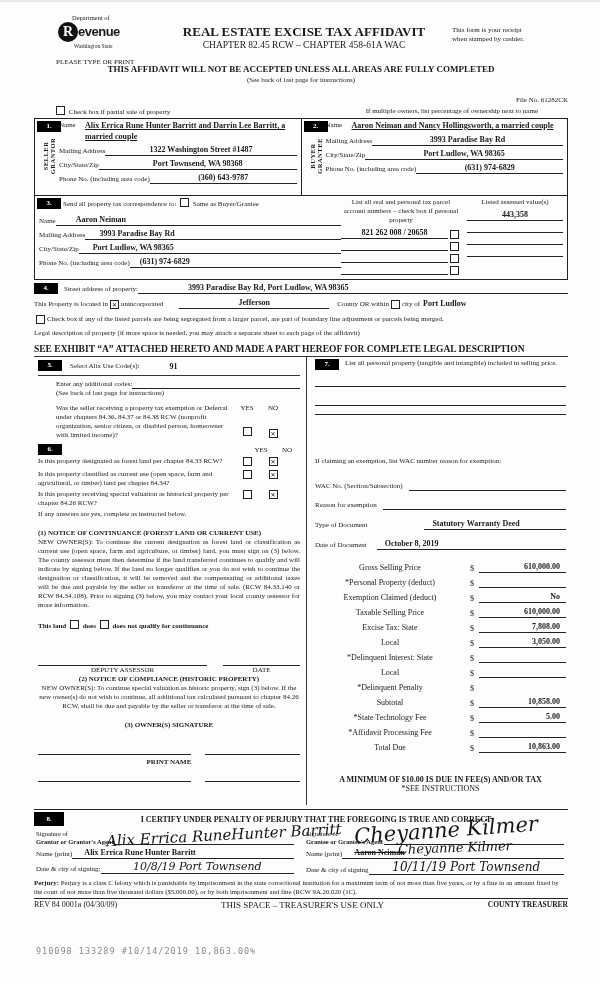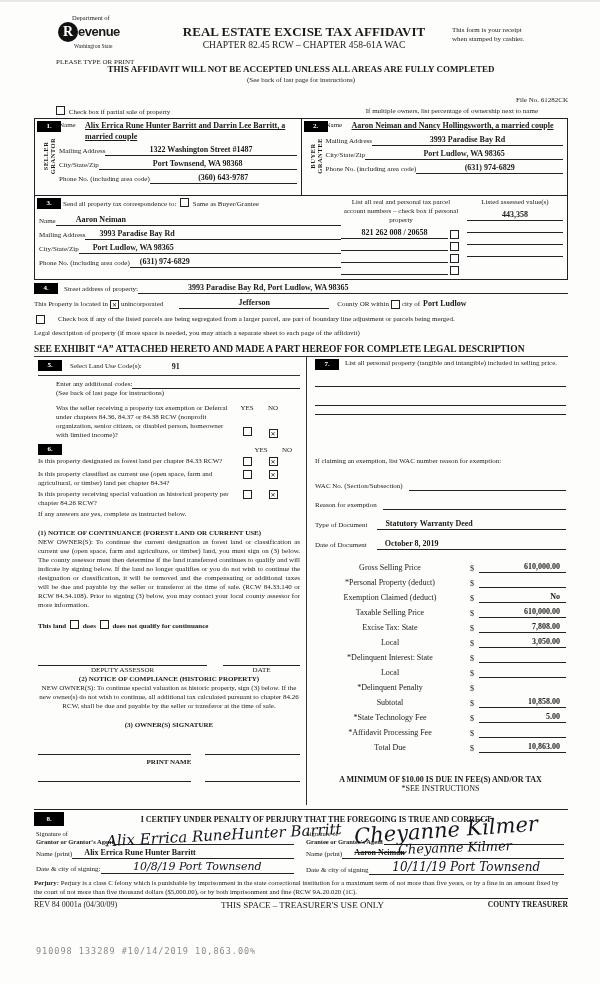--- a/index.html
+++ b/index.html
@@ -236,34 +236,34 @@
     <div class="row" style="margin-top:4px;">
       <span>This Property is located in</span>
       <span class="cb">✕</span>
       <span>unincorporated</span>
       <span class="uv" style="width:150px;margin-left:16px;">Jefferson</span>
       <span style="margin-left:8px;">County OR  within</span>
       <span class="cb"></span>
       <span>city of</span>
       <span class="b" style="margin-left:3px;font-size:8px;">Port Ludlow</span>
     </div>
-    <div class="row" style="margin-top:5px;gap:11px;">
+    <div class="row" style="margin-top:5px;">
       <span class="cb"></span>
       <span>Check box if any of the listed parcels are being segregated from a larger parcel, are part of boundary line adjustment or parcels being merged.</span>
     </div>
     <div style="margin-top:4px;">Legal description of property (if more space is needed, you may attach a separate sheet to each page of the affidavit)</div>
     <div class="exhibit">SEE EXHIBIT “A” ATTACHED HERETO AND MADE A PART HEREOF FOR COMPLETE LEGAL DESCRIPTION</div>
   </div>
 
   <div class="main">
     <div class="colL">
 
       <div class="row" style="border-bottom:1px solid #333;padding-bottom:4px;">
         <span class="chip">5.</span>
-        <span class="sm" style="margin-left:8px;">Select Land Use Code(s):</span>
+        <span class="sm" style="margin-left:8px;">Select Alix Use Code(s):</span>
         <span class="b" style="margin-left:30px;font-size:8px;">91</span>
         <span class="fill"></span>
       </div>
       <div class="frow" style="margin-left:18px;margin-top:4px;">
         <span>Enter any additional codes:</span>
         <span class="uv fill"></span>
       </div>
       <div class="sm" style="margin-left:18px;">(See back of last page for instructions)</div>
       <div class="q" style="margin-top:6px;margin-left:18px;">
         <div class="qt" style="width:178px;">Was the seller receiving a property tax exemption or Deferral under chapters 84.36, 84.37 or 84.38 RCW (nonprofit organization, senior citizen, or disabled person, homeowner with limited income)?</div>
@@ -347,21 +347,21 @@
       <div class="sm" style="margin-top:42px;">If claiming an exemption, list WAC number reason for exemption:</div>
 
       <div class="frow" style="margin-top:16px;">
         <span>WAC No. (Section/Subsection)</span>
         <span class="uv fill" style="margin-left:6px;"></span>
       </div>
       <div class="frow" style="margin-top:10px;">
         <span>Reason for exemption</span>
         <span class="uv fill" style="margin-left:6px;"></span>
       </div>
-      <div class="frow" style="margin-top:9px;">
+      <div class="frow" style="margin-top:9px;gap:47px;">
         <span>Type of Document</span>
         <span class="uv fill" style="margin-left:10px;text-align:left;padding-left:8px;">Statutory Warranty Deed</span>
       </div>
       <div class="frow" style="margin-top:9px;">
         <span>Date of Document</span>
         <span class="uv fill" style="margin-left:10px;text-align:left;padding-left:8px;">October 8, 2019</span>
       </div>
 
       <div style="margin-top:8px;">
         <div class="tr">

